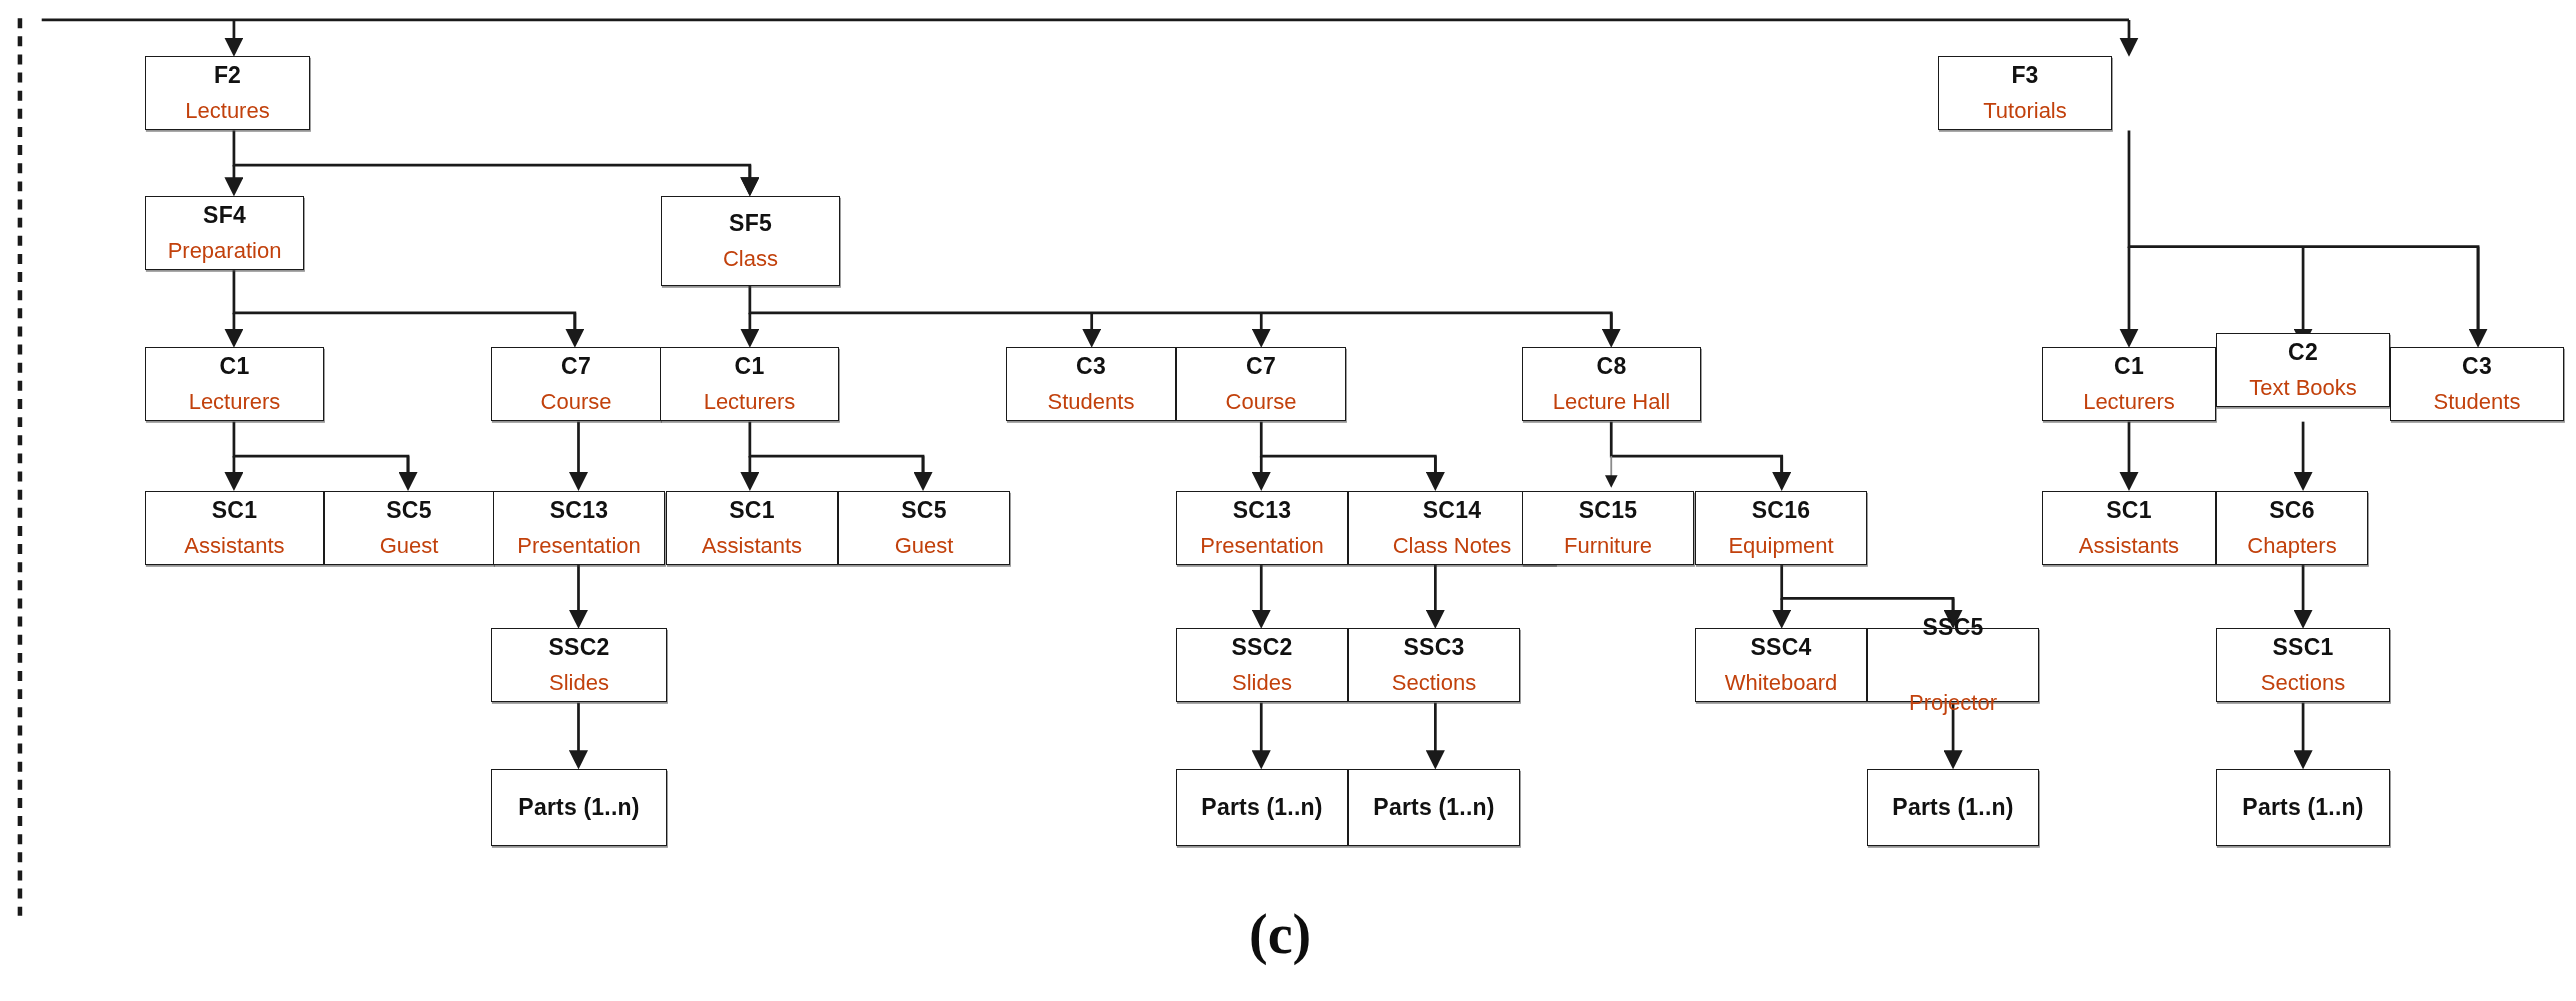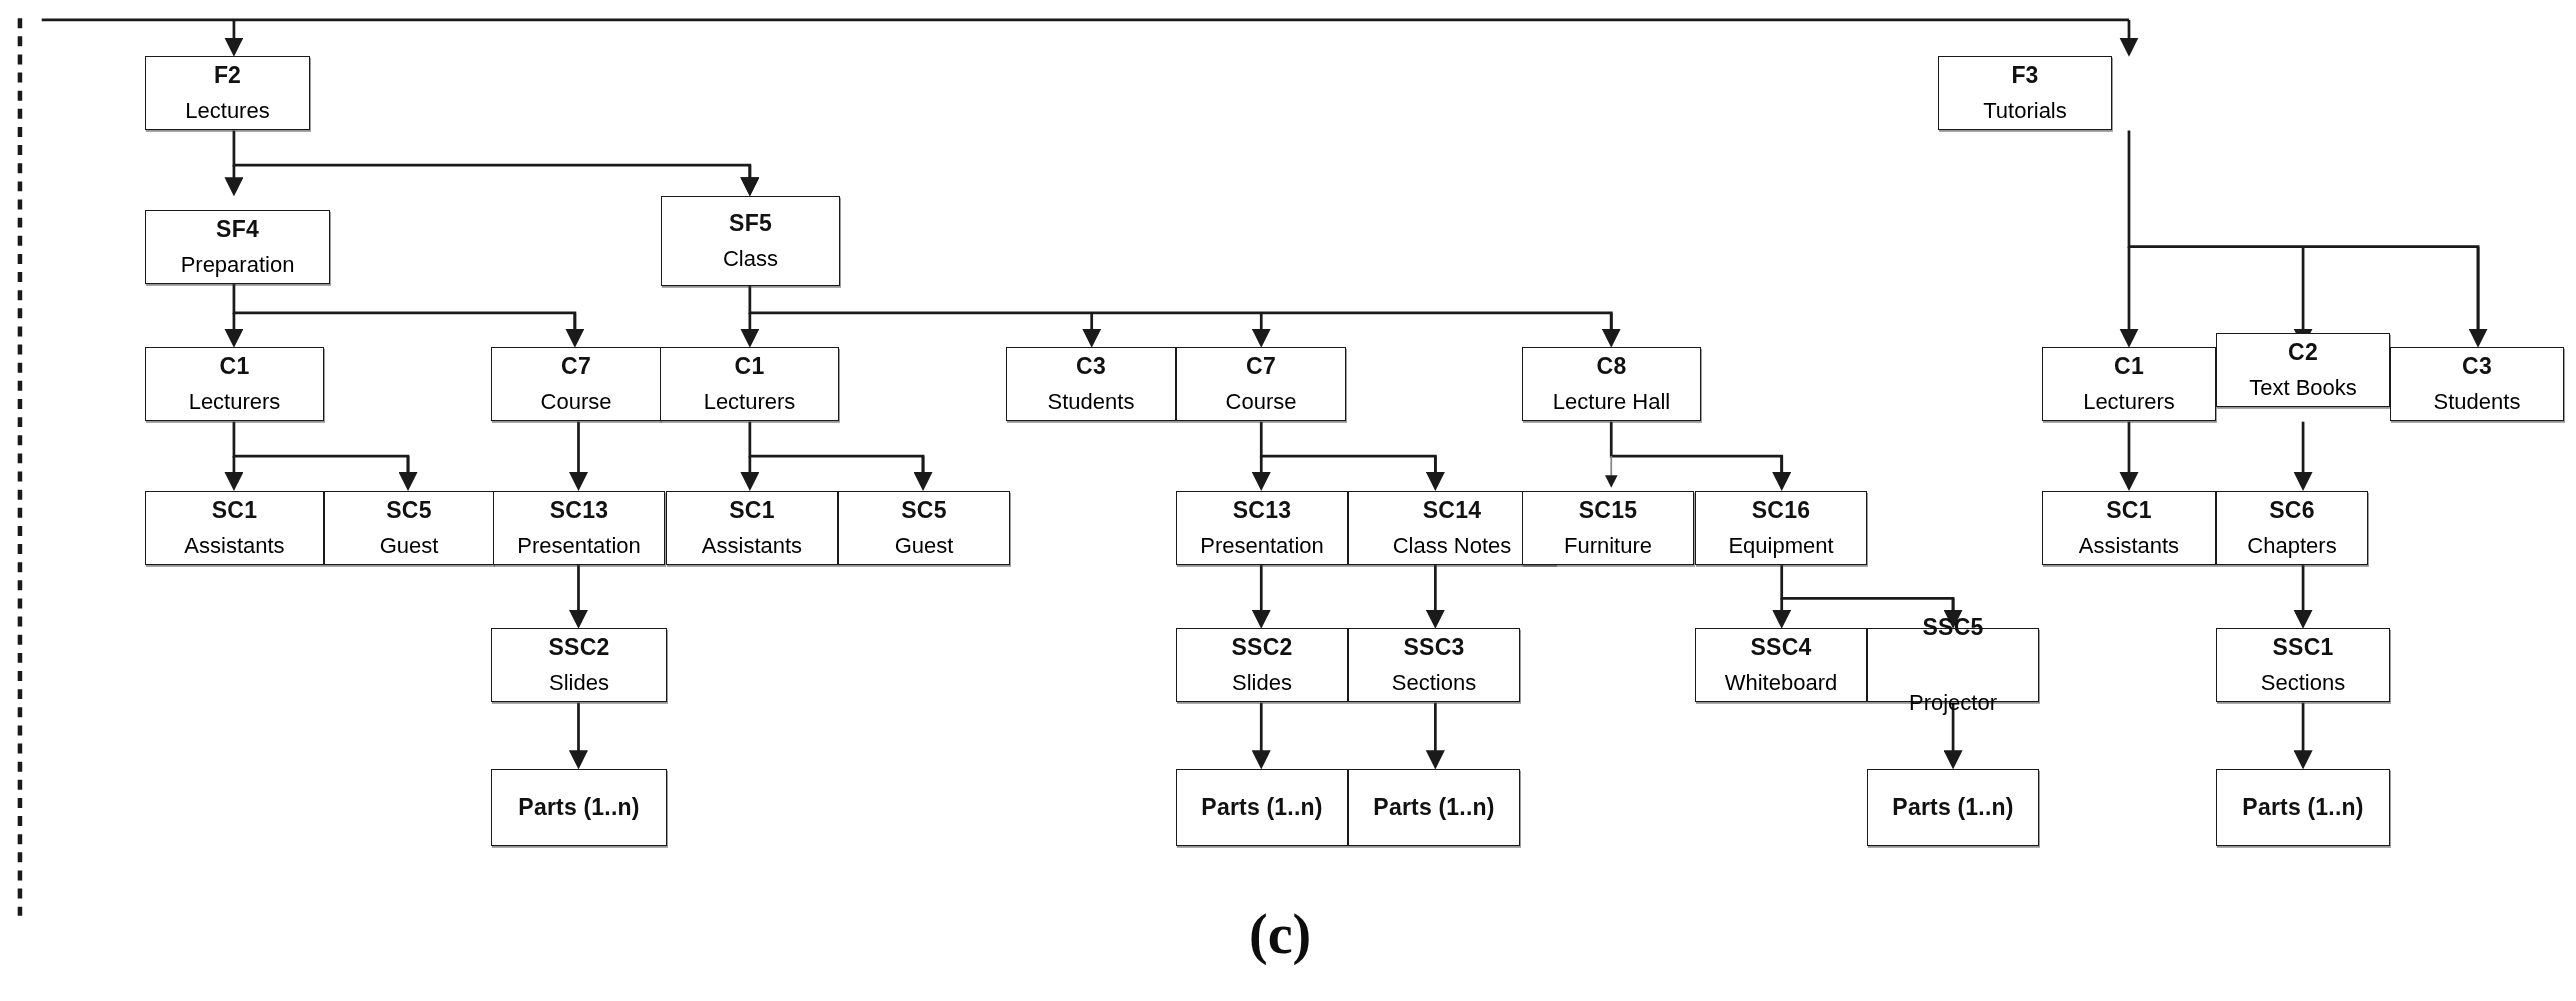--- a/index.html
+++ b/index.html
@@ -38,21 +38,21 @@
     line-height: 1.18;
     box-shadow: 0.9px 1.8px 0 0 rgba(60,60,60,0.55);
   }
   .node .code {
     font-weight: bold;
     color: #111111;
     font-size: 23px;
     letter-spacing: 0.2px;
   }
   .node .name {
-    color: #000000;
+    color: #c2410c;
     font-size: 22px;
     margin-top: 8.2px;
     white-space: nowrap;
   }
   .node.single-line .code {
     font-weight: bold;
     font-size: 23px;
     color: #111111;
   }
   .caption {
@@ -147,21 +147,21 @@
 
   <div id="nodes">
       <div class="node" style="left: 145px; top: 56px; width: 165px; height: 74px;">
         <div class="code">F2</div>
         <div class="name">Lectures</div>
       </div>
       <div class="node" style="left: 1938px; top: 56px; width: 174px; height: 74px;">
         <div class="code">F3</div>
         <div class="name">Tutorials</div>
       </div>
-      <div class="node" style="left: 145px; top: 210px; width: 185px; height: 74px;">
+      <div class="node" style="left: 145px; top: 196px; width: 159px; height: 74px;">
         <div class="code">SF4</div>
         <div class="name">Preparation</div>
       </div>
       <div class="node" style="left: 661px; top: 196px; width: 179px; height: 90px;">
         <div class="code">SF5</div>
         <div class="name">Class</div>
       </div>
       <div class="node" style="left: 145px; top: 347px; width: 179px; height: 74px;">
         <div class="code">C1</div>
         <div class="name">Lecturers</div>

